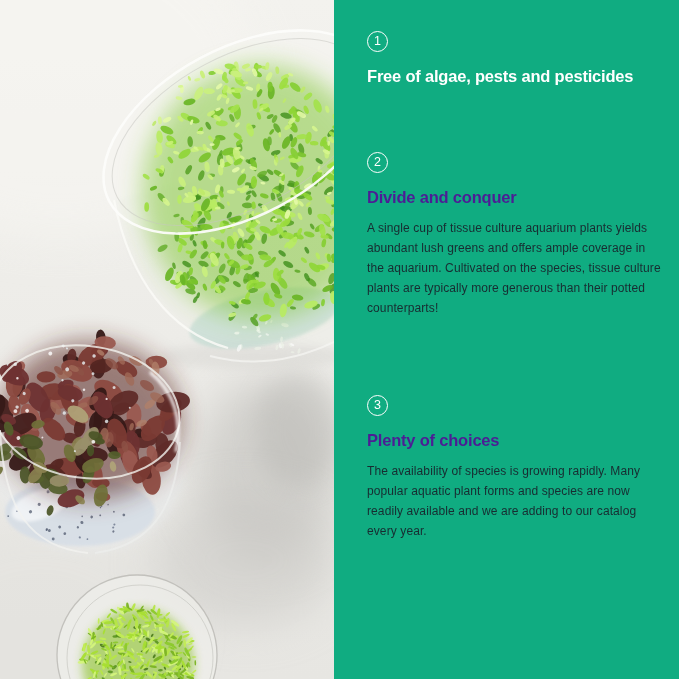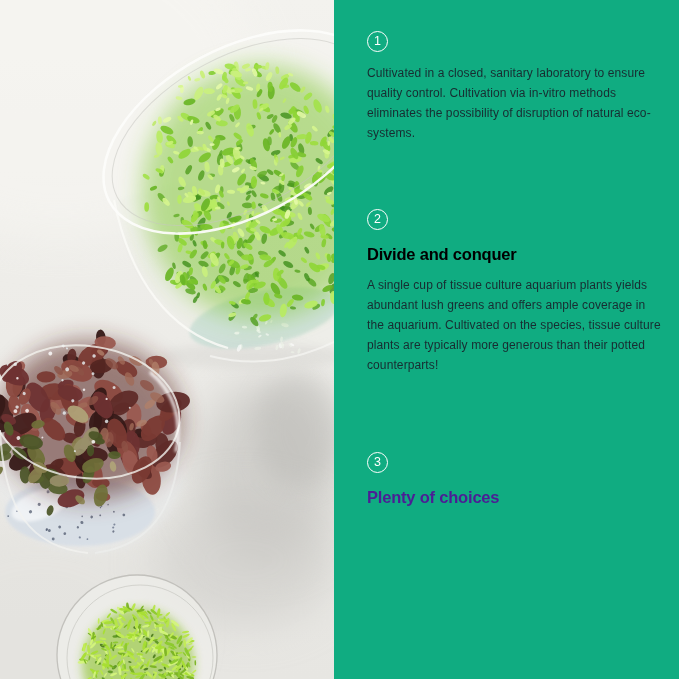--- a/index.html
+++ b/index.html
@@ -1330,32 +1330,33 @@
       </g>
     </svg>
   </div>
 
   <div class="panel" style="background: rgb(16, 172, 129);">
 
     <section class="sec sec-1">
       <div class="badge">
         <span>1</span>
       </div>
-      <p class="fbody" style="color: rgb(24, 44, 49);">Cultivated in a closed, sanitary laboratory to ensure quality control. Cultivation via in-vitro methods eliminates the possibility of disruption of natural eco-systems.</p>
+      <h2 class="ftitle" style="color: rgb(255, 255, 255);">Free of algae, pests and pesticides</h2>
     </section>
 
     <section class="sec sec-2">
       <div class="badge">
         <span>2</span>
       </div>
-      <h2 class="ftitle" style="color: #000000;">Divide and conquer</h2>
+      <h2 class="ftitle" style="color: #4c1d95;">Divide and conquer</h2>
       <p class="fbody" style="color: rgb(24, 44, 49);">A single cup of tissue culture aquarium plants yields abundant lush greens and offers ample coverage in the aquarium. Cultivated on the species, tissue culture plants are typically more generous than their potted counterparts!</p>
     </section>
 
     <section class="sec sec-3">
       <div class="badge">
         <span>3</span>
       </div>
       <h2 class="ftitle" style="color: #4c1d95;">Plenty of choices</h2>
+      <p class="fbody" style="color: rgb(24, 44, 49);">The availability of species is growing rapidly. Many popular aquatic plant forms and species are now readily available and we are adding to our catalog every year.</p>
     </section>
 
   </div>
 </div>
 
 </body></html>

